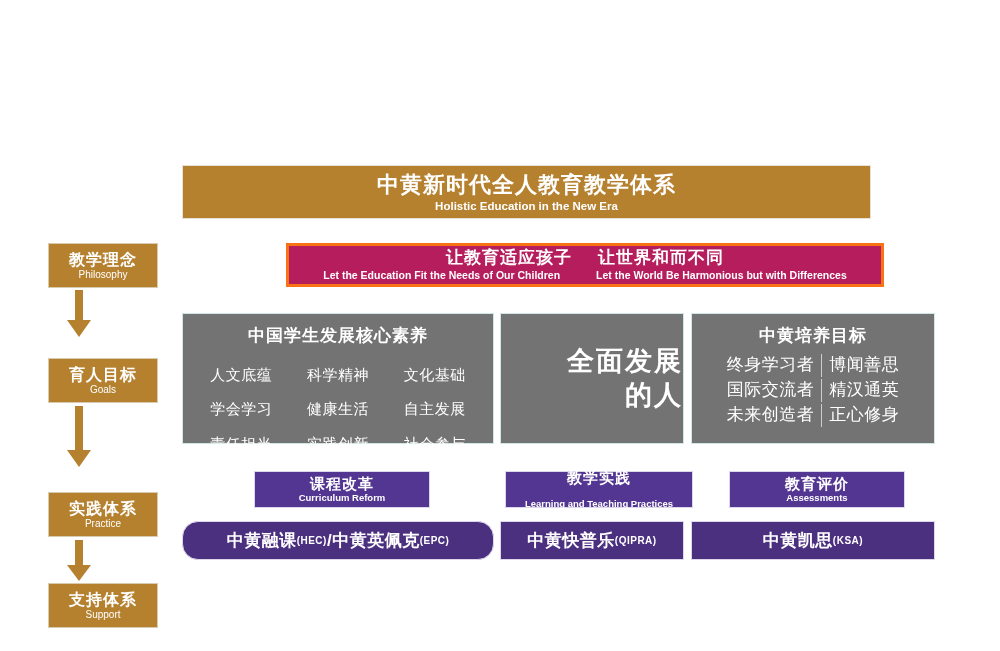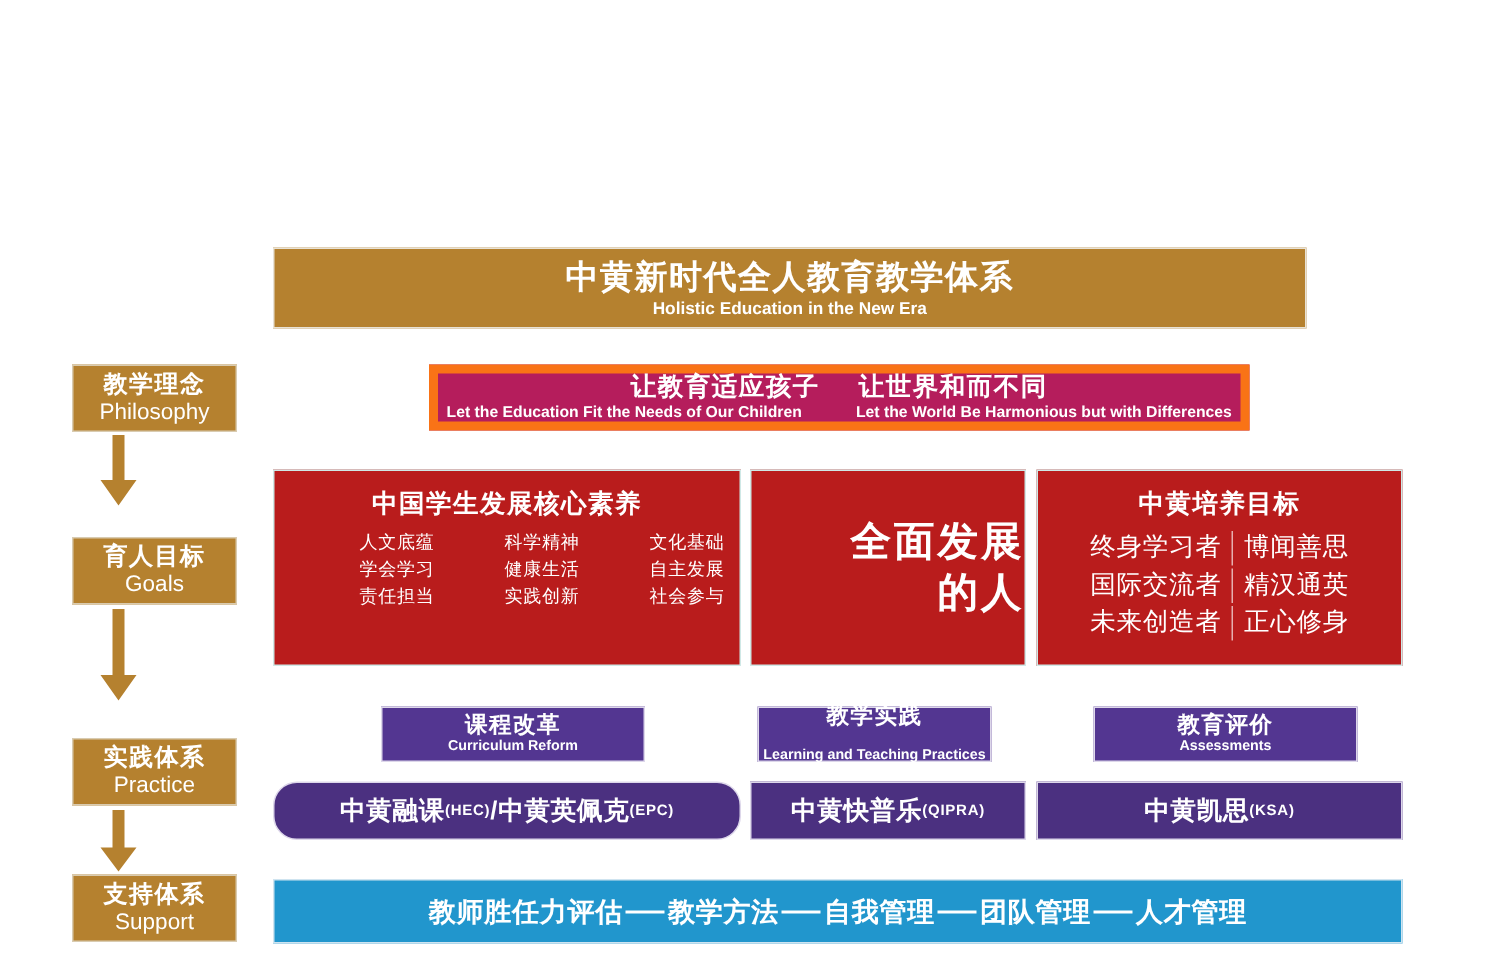--- a/index.html
+++ b/index.html
@@ -54,34 +54,34 @@
     justify-content: center;
     color: #ffffff;
   }
   .stage-cn {
     font-size: 16px;
     font-weight: bold;
     line-height: 1.1;
     letter-spacing: 1px;
   }
   .stage-en {
-    font-size: 15px;
+    font-size: 10px;
     font-weight: normal;
     margin-top: 1px;
   }
 
   
   .arrow { left: 0; width: 158px; }
   .arrow svg { display: block; margin: 0 auto; }
 
   
   .philosophy-band {
-    left: 286px; top: 243px; width: 547px; height: 44px;
+    left: 286px; top: 243px; width: 598px; height: 44px;
     background: #b51d5c;
-    border: 6px solid #f97316;
+    border: 3px solid #f97316;
     color: #ffffff;
     display: flex;
     flex-direction: column;
     align-items: center;
     justify-content: center;
   }
   .phil-cn-row {
     display: flex;
     gap: 26px;
     font-size: 17px;
@@ -92,21 +92,21 @@
   .phil-en-row {
     display: flex;
     gap: 36px;
     font-size: 10.5px;
     font-weight: bold;
     margin-top: 2px;
   }
 
   
   .teal-panel {
-    background: #b91c1c;
+    background: #737373;
     border: 1px solid #cfe8e6;
     color: #ffffff;
     top: 313px; height: 131px;
   }
   .goal-left { left: 182px; width: 312px; }
   .goal-center { left: 500px; width: 184px; }
   .goal-right { left: 691px; width: 244px; }
 
   .teal-title {
     text-align: center;
@@ -117,25 +117,26 @@
   }
   .core-grid {
     margin-top: 6px;
     display: grid;
     grid-template-columns: 1fr 1fr 1fr;
     row-gap: 2px;
     column-gap: 0px;
     padding: 0 10px;
   }
   .core-cell {
-    text-align: right;
-    font-size: 12px;
+    text-align: center;
+    font-size: 15px;
     font-weight: normal;
     line-height: 1.35;
     letter-spacing: 0.5px;
+    margin-top: 12px;
   }
   .center-text {
     height: 100%;
     display: flex;
     flex-direction: column;
     align-items: flex-end;
     justify-content: center;
     font-size: 27px;
     font-weight: bold;
     line-height: 1.25;
@@ -172,21 +173,21 @@
     top: 471px; height: 37px;
     display: flex;
     flex-direction: column;
     align-items: center;
     justify-content: center;
   }
   .ph-cn { font-size: 15px; font-weight: bold; line-height: 1.05; letter-spacing: 1px; }
   .ph-en { font-size: 9.5px; font-weight: bold; margin-top: 1px; }
 
   .purple-head-1 { left: 254px; width: 176px; }
-  .purple-head-2 { left: 505px; width: 156px; gap: 12px; }
+  .purple-head-2 { left: 505px; width: 188px; gap: 12px; }
   .purple-head-3 { left: 729px; width: 176px; }
 
   
   .purple-prog {
     background: #4b3080;
     border: 1px solid #ddd7ea;
     color: #ffffff;
     top: 521px; height: 39px;
     display: flex;
     align-items: center;
@@ -343,25 +344,14 @@
   <div class="abs purple-prog prog-2">
     <span>中黄快普乐</span>
       <span class="sup">(QIPRA)</span>
   </div>
 
   <div class="abs purple-prog prog-3">
     <span>中黄凯思</span>
       <span class="sup">(KSA)</span>
   </div>
 
-  <div class="abs support-bar">
-    <span>教师胜任力评估</span>
-    <span class="dash"></span>
-    <span>教学方法</span>
-    <span class="dash"></span>
-    <span>自我管理</span>
-    <span class="dash"></span>
-    <span>团队管理</span>
-    <span class="dash"></span>
-    <span>人才管理</span>
-  </div>
 
 </div>
 
 </body></html>

